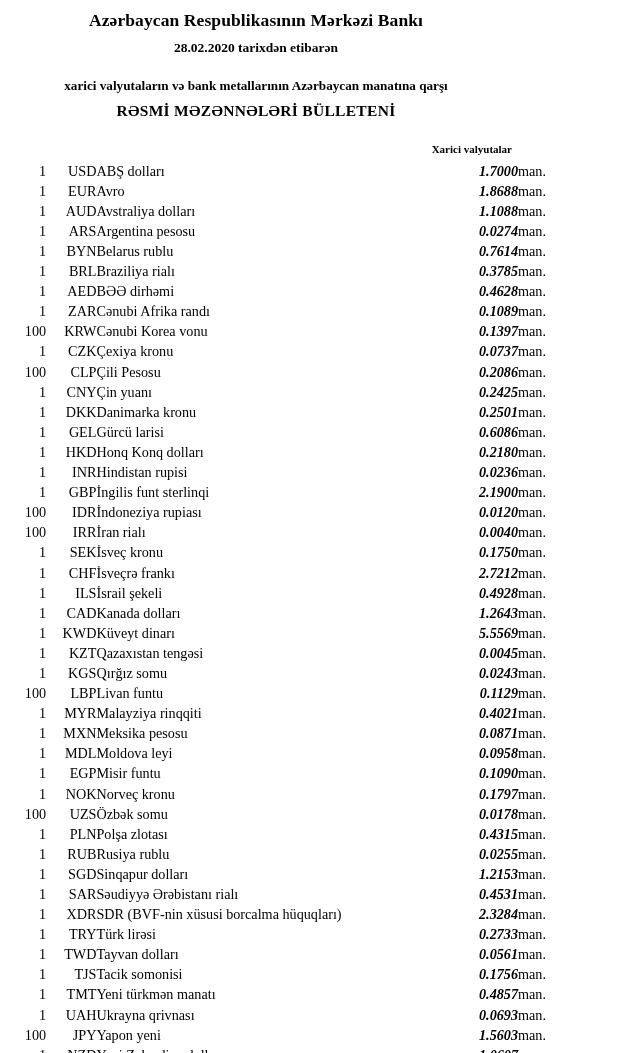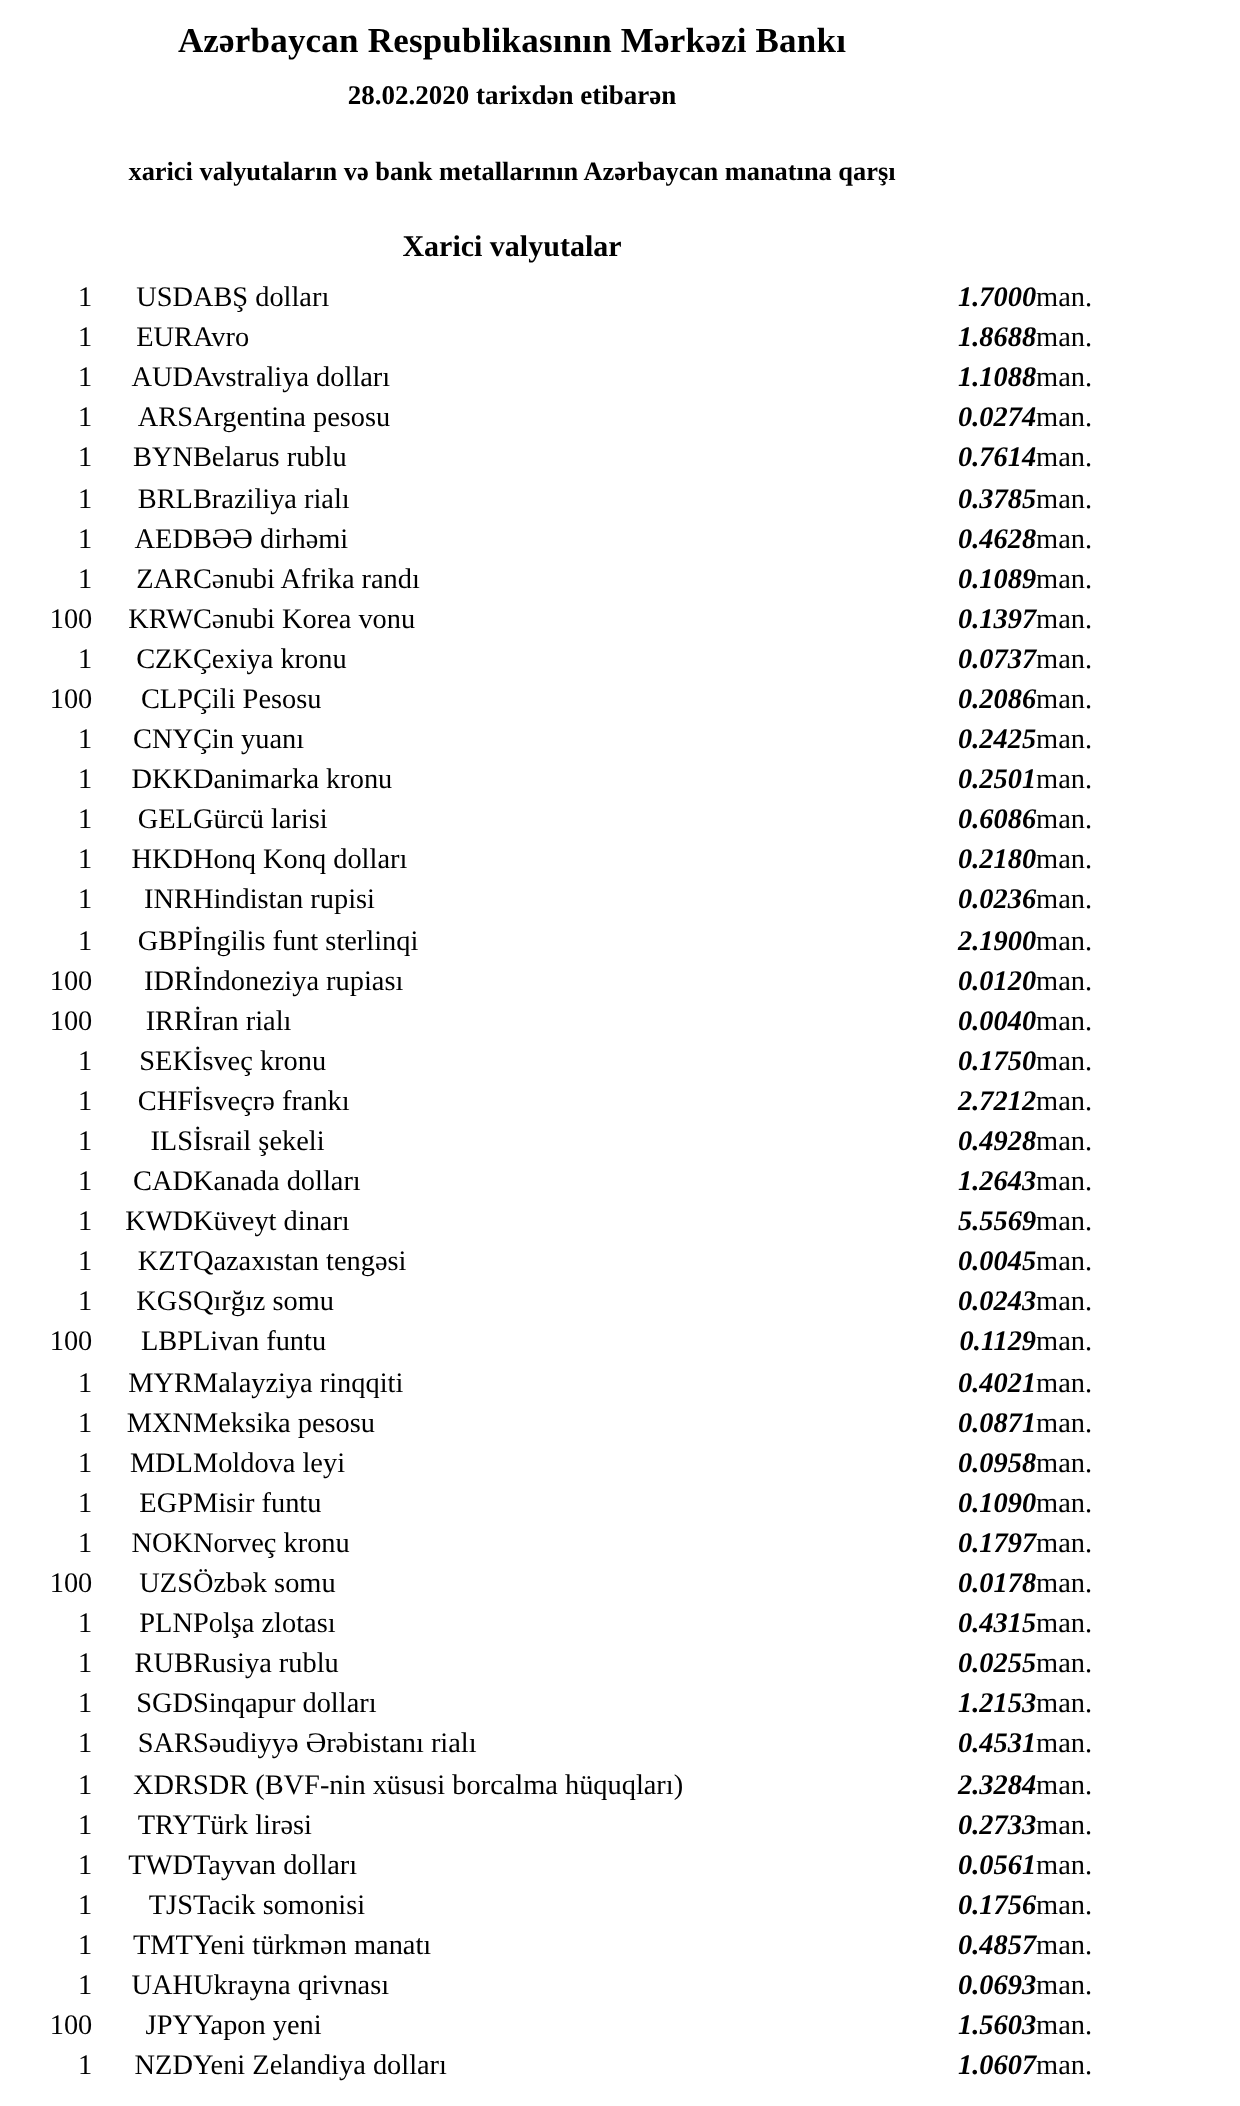--- a/index.html
+++ b/index.html
@@ -44,22 +44,22 @@
     line-height: 1.2;
   }
   .bulletin-line {
     font-size: 15.5px;
     font-weight: bold;
     margin: 8px 0 0 0;
     line-height: 1.2;
     letter-spacing: 0.3px;
   }
   .section-title {
-    text-align: center;
-    font-size: 15px;
+    text-align: right;
+    font-size: 11px;
     font-weight: bold;
     margin: 22px 0 6px 0;
   }
   table.rates {
     border-collapse: collapse;
     margin: 0 auto;
     width: 560px;
     table-layout: fixed;
   }
   table.rates td {
@@ -98,20 +98,21 @@
 </style>
 </head>
 <body>
 
 <div class="page">
 
   <div class="header">
     <div class="bank-title">Azərbaycan Respublikasının Mərkəzi Bankı</div>
     <div class="date-line">28.02.2020  tarixdən etibarən</div>
     <div class="subtitle-line">xarici valyutaların və bank metallarının Azərbaycan manatına qarşı</div>
+    <div class="bulletin-line">RƏSMİ MƏZƏNNƏLƏRİ BÜLLETENİ</div>
   </div>
 
   <div class="section-title">Xarici valyutalar</div>
 
   <table class="rates">
     <tbody>
         <tr>
           <td class="qty">1</td>
           <td class="code">USD</td>
           <td class="name">ABŞ dolları</td>

